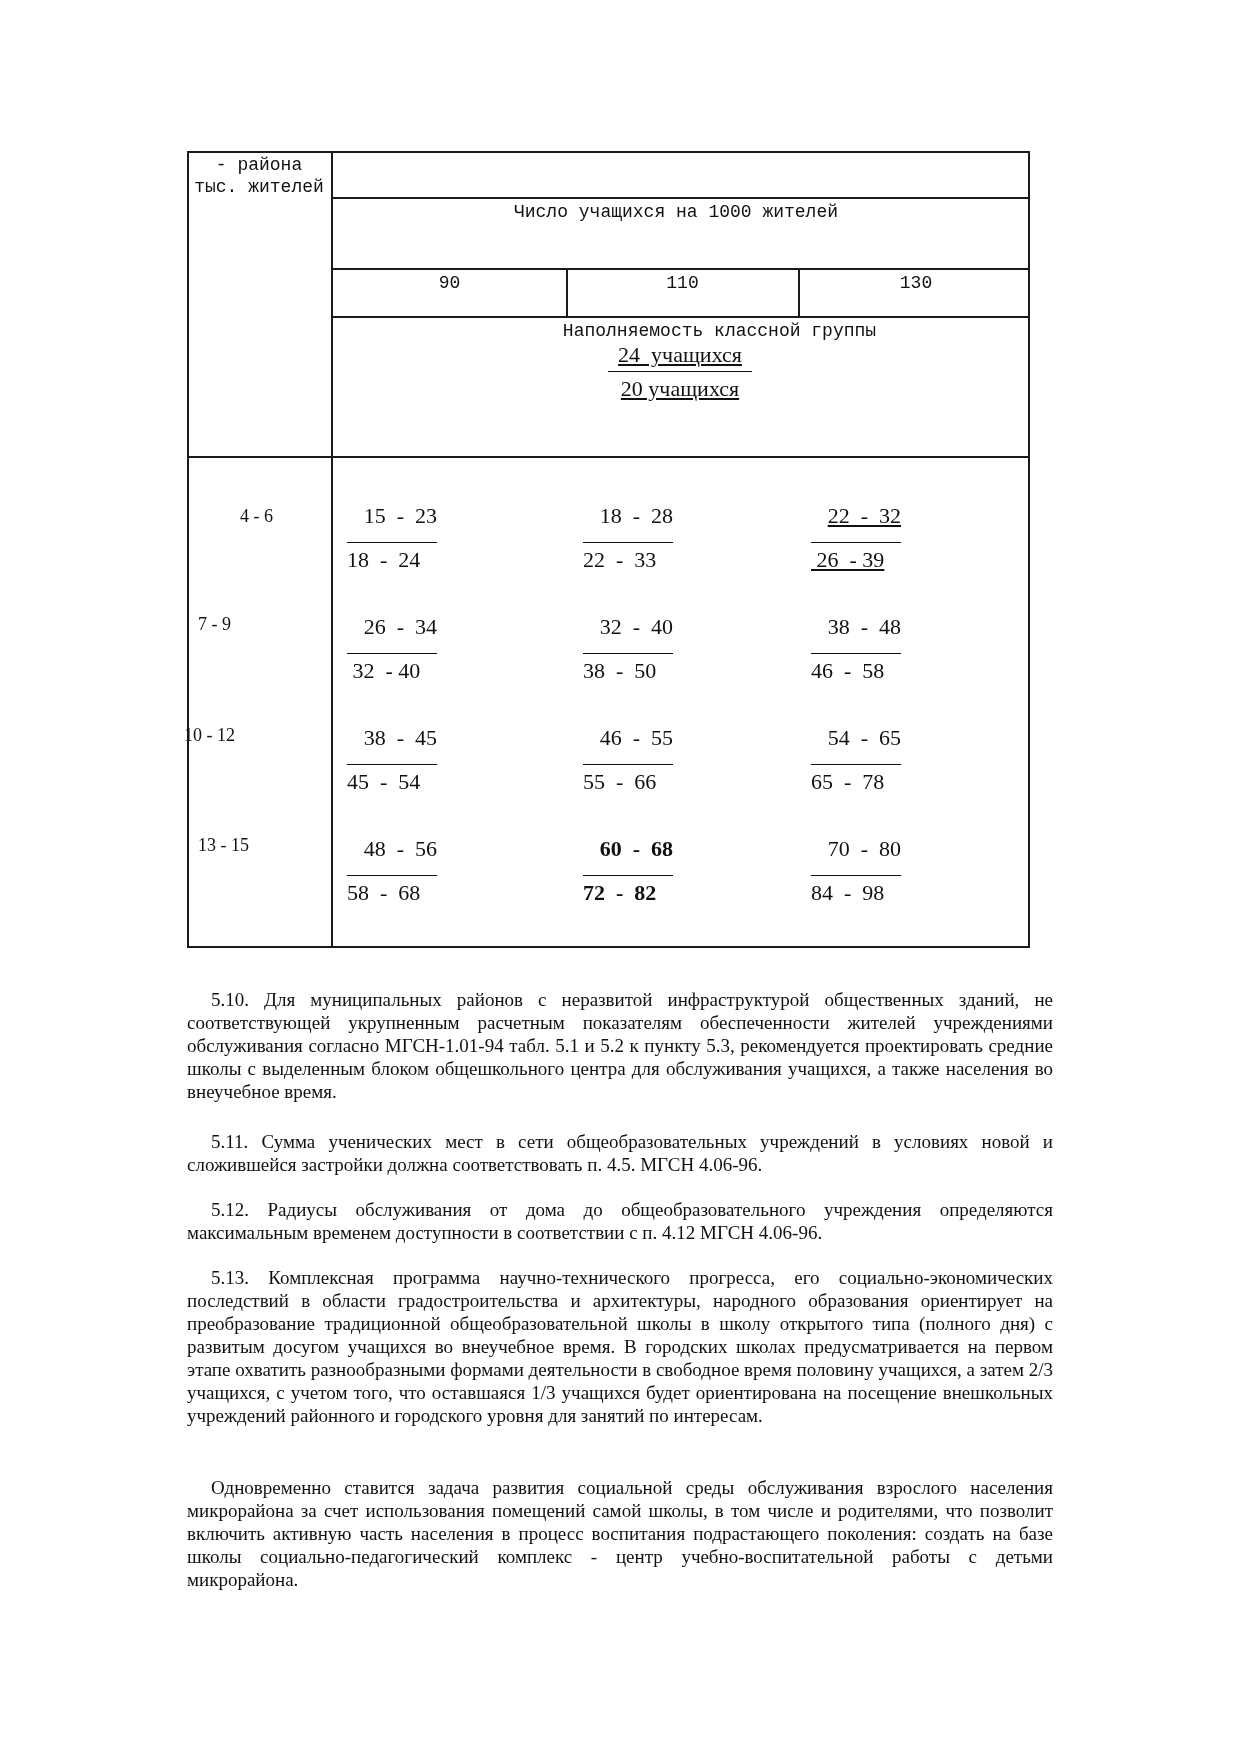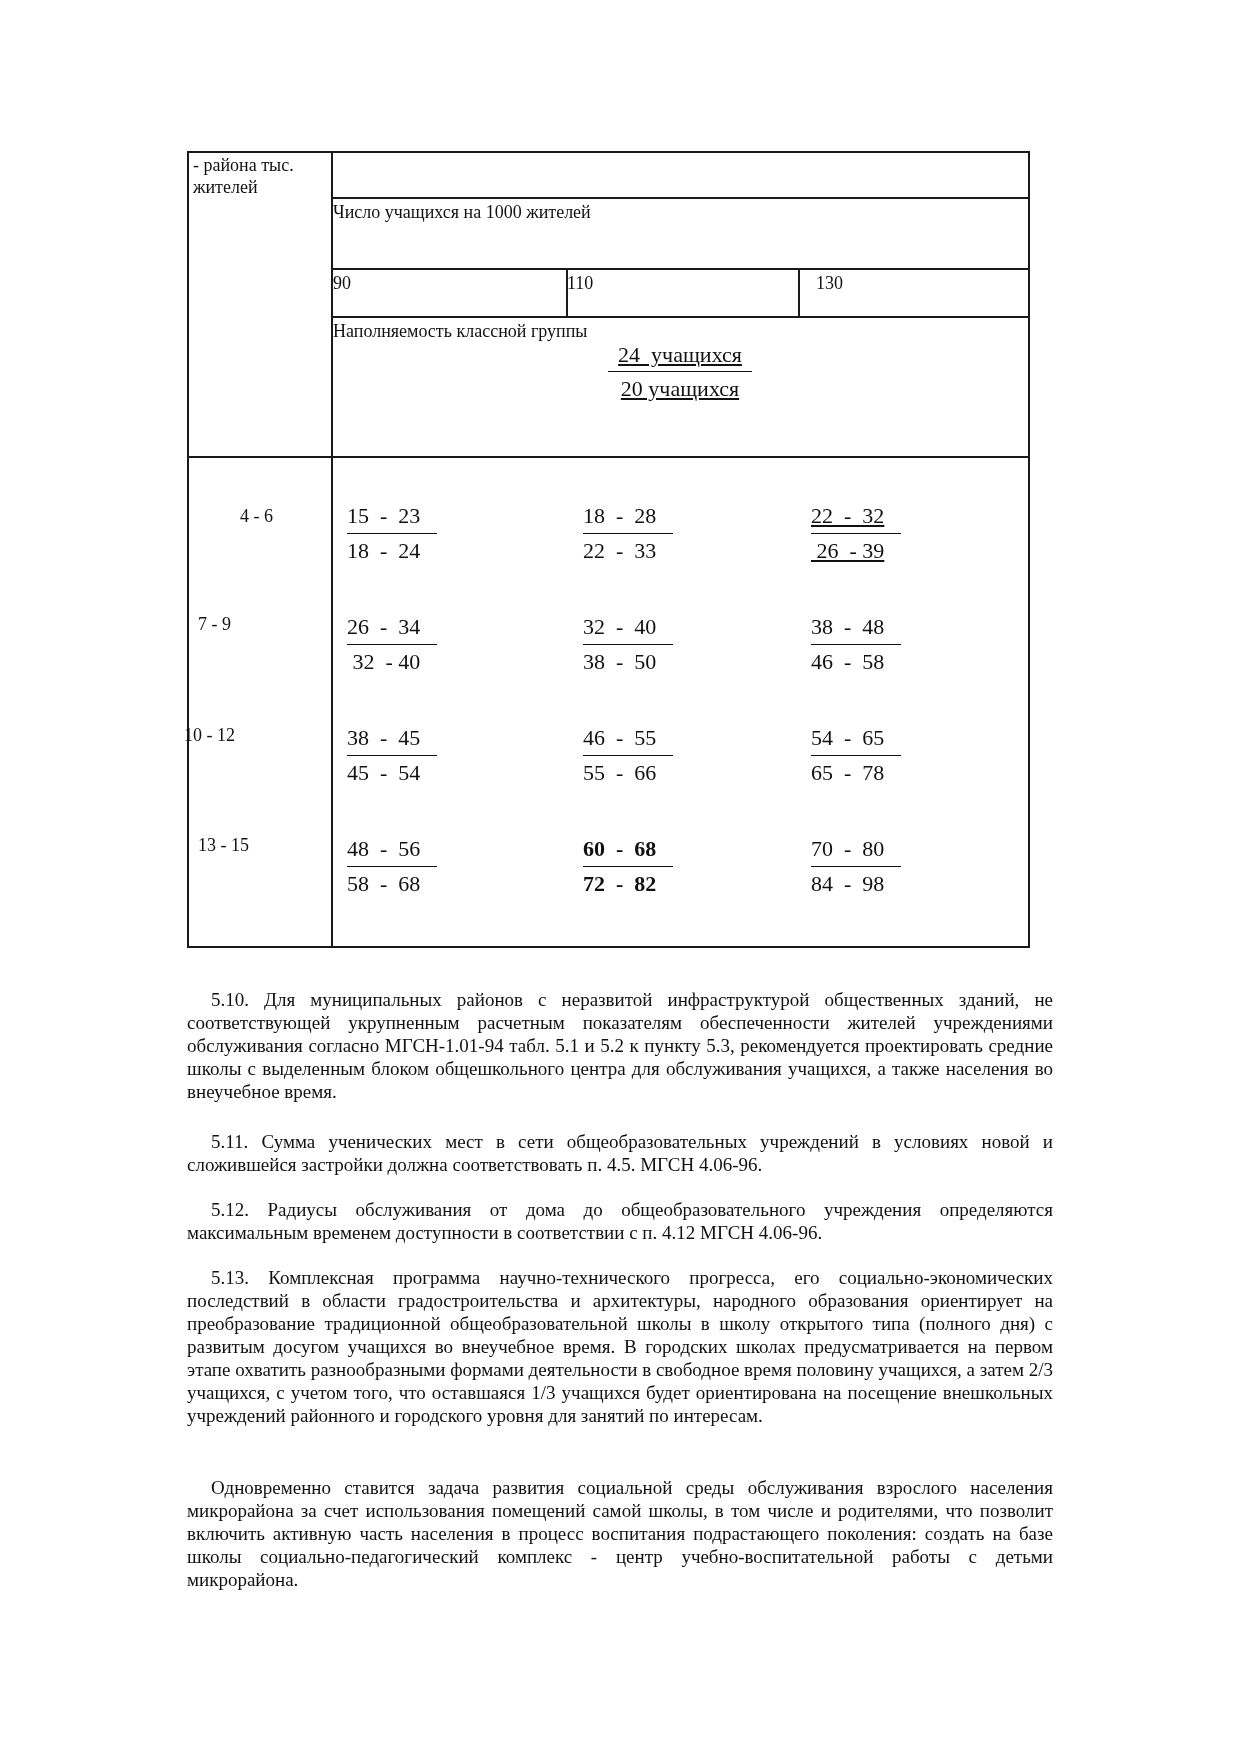--- a/index.html
+++ b/index.html
@@ -1,22 +1,22 @@
 <!DOCTYPE html>
 <html><head>
 <meta charset="utf-8">
 <style>
   html, body { margin:0; padding:0; background:#ffffff; }
   body { width:1240px; height:1755px; position:relative; overflow:hidden;
          font-family:"Liberation Serif","DejaVu Serif",serif; color:#111; }
   .line { position:absolute; background:#1a1a1a; }
-  .hdr { position:absolute; text-align:left; font-size:18px; line-height:22px; }
+  .hdr { position:absolute; text-align:center; font-size:18px; line-height:22px;font-family:Liberation Mono, monospace; }
   .lbl { position:absolute; font-size:18px; line-height:22px; }
   .frac { position:absolute; width:90px; text-align:left; font-size:22px; line-height:28px; }
-  .frac .num { display:block; border-bottom:1.5px solid #111; padding-bottom:3px; white-space:pre; }
+  .frac .num { display:block; border-bottom:1.5px solid #111; padding-bottom:12px; white-space:pre;text-align:right; }
   .frac .den { display:block; padding-top:3px; white-space:pre; }
   .hfrac { position:absolute; left:608px; width:144px; text-align:center; font-size:22px; }
   .hfrac .num { display:block; border-bottom:1.5px solid #111; padding-bottom:3px; line-height:26px; white-space:pre; }
   .hfrac .den { display:block; padding-top:4px; line-height:26px; }
   .para { position:absolute; left:187px; width:866px; font-size:19px; line-height:23px;
           text-align:justify; text-indent:24px; }
 </style>
 </head>
 <body>
 

